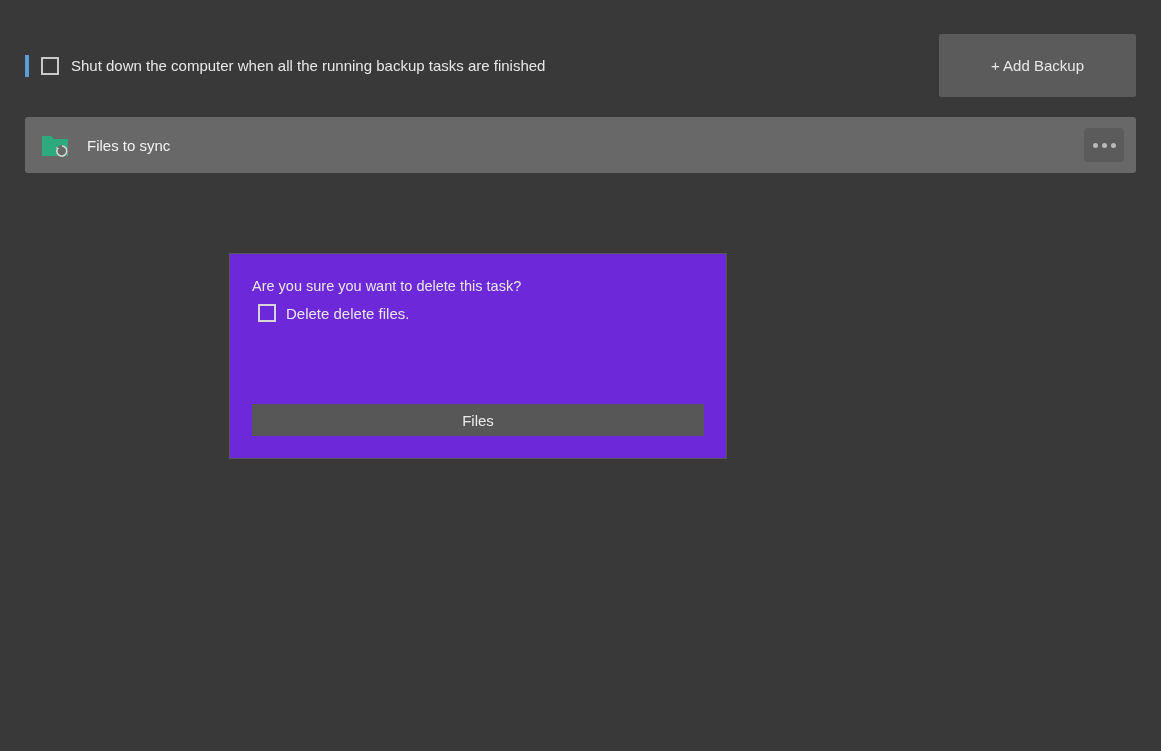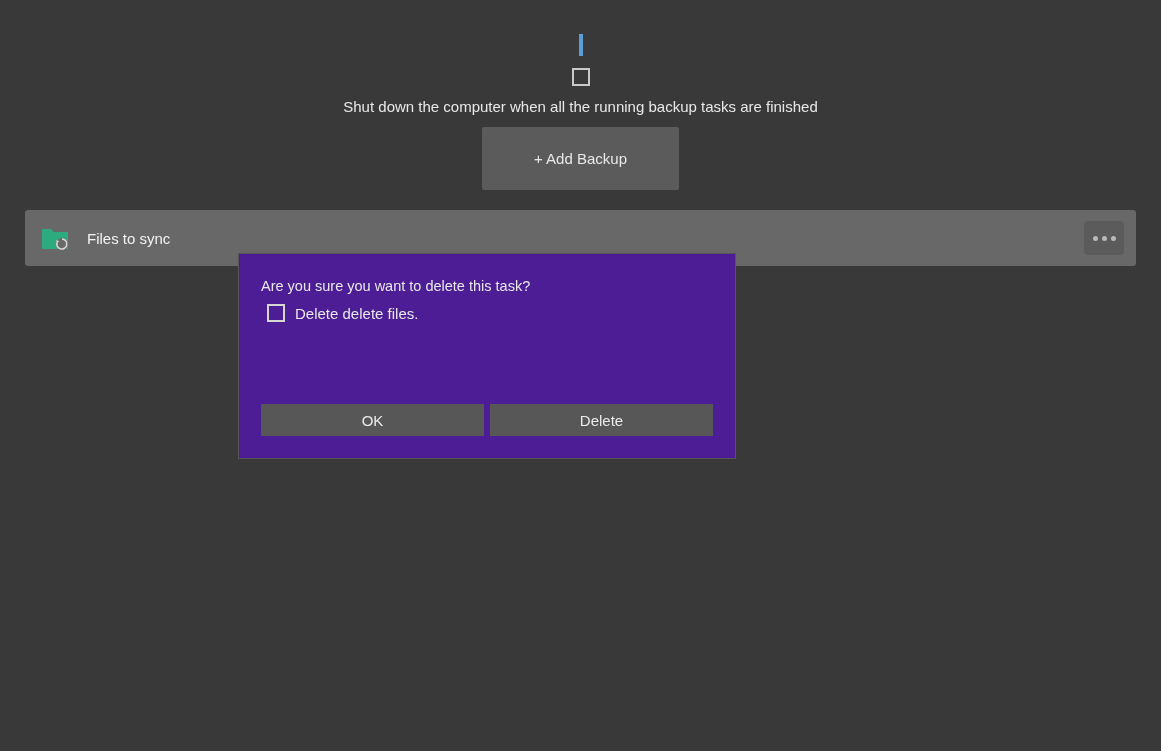--- a/index.html
+++ b/index.html
@@ -14,21 +14,20 @@
       width: 1161px;
       height: 751px;
       overflow: hidden;
       position: relative;
     }
     .top-bar {
       display: flex;
       align-items: center;
       padding: 34px 25px 0 25px;
       gap: 12px;
-      flex-direction: column;
     }
     .blue-indicator {
       width: 4px;
       height: 22px;
       background: #5a9dd8;
     }
     .checkbox {
       width: 18px;
       height: 18px;
       border: 2px solid #c9c9c9;
@@ -117,24 +116,23 @@
       width: 5px;
       height: 5px;
       background: #b9b9b9;
       border-radius: 50%;
     }
     .dialog {
       position: absolute;
       left: 229px;
       top: 253px;
       width: 498px;
-      background: #4c1d95;
+      background: #6d28d9;
       border: 1px solid #555;
       padding: 24px 22px 22px 22px;
-      margin-left: 9px;
     }
     .dialog-message {
       color: #e8e8e8;
       font-size: 14.5px;
       margin-bottom: 10px;
     }
     .dialog-checkrow {
       display: flex;
       align-items: center;
       gap: 10px;
@@ -196,16 +194,15 @@
   </button>
 </div>
 
 <div class="dialog">
   <div class="dialog-message">Are you sure you want to delete this task?</div>
   <div class="dialog-checkrow">
     <div class="dialog-check"></div>
     <div class="dialog-check-label">Delete delete files.</div>
   </div>
   <div class="dialog-buttons">
-    <button class="dialog-btn">OK</button>
-    <button class="dialog-btn">Delete</button>
+    <button class="dialog-btn">Files</button>
   </div>
 </div>
 
 </body></html>

